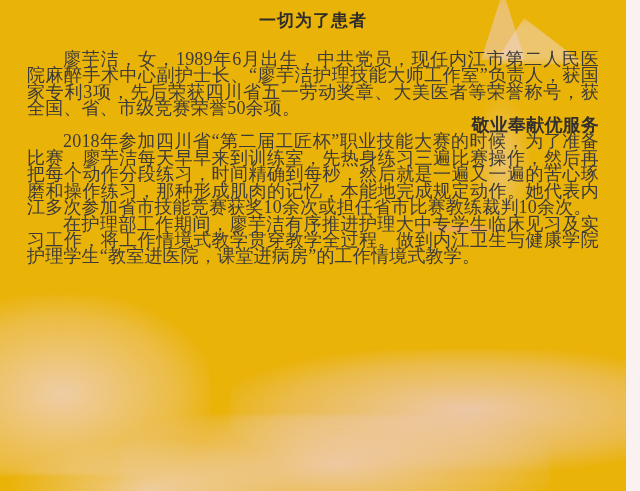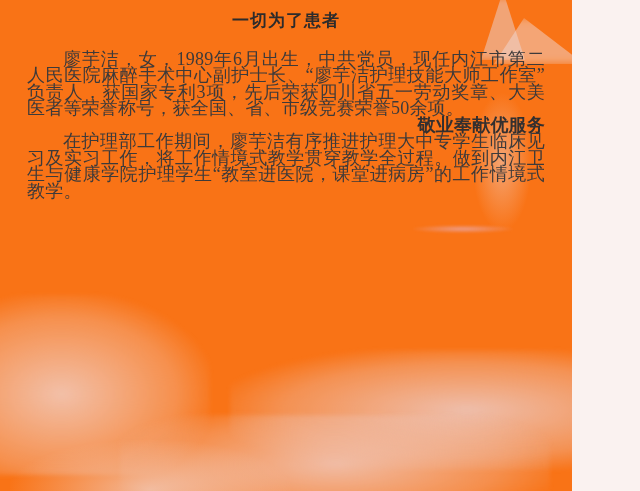--- a/index.html
+++ b/index.html
@@ -2,24 +2,24 @@
 <html lang="zh"><head>
 <meta charset="utf-8">
 <style>
   html, body {
     margin: 0;
     padding: 0;
     background: #faf2f0;
   }
   .page {
     position: relative;
-    width: 572px;
+    width: 626px;
     height: 491px;
     overflow: hidden;
-    background: #f97316;
+    background: #eab308;
     font-family: "Liberation Serif", "DejaVu Serif", serif;
   }
   
   .wc { position: absolute; pointer-events: none; }
   .wc-peak-main {
     left: 448px; top: -2px; width: 110px; height: 62px;
     background: #ecccc6; opacity: .55;
     clip-path: polygon(30% 100%, 48% 0, 52% 0, 70% 100%);
     filter: blur(3px);
   }
@@ -100,17 +100,18 @@
   <div class="wc wc-left-blob"></div>
   <div class="wc wc-bottom-main"></div>
   <div class="wc wc-bottom-mid"></div>
   <div class="wc wc-bottom-left"></div>
 
   <div class="content">
     <h1 class="title">一切为了患者</h1>
 
     <p class="para">廖芋洁，女，1989年6月出生，中共党员，现任内江市第二人民医院麻醉手术中心副护士长、“廖芋洁护理技能大师工作室”负责人，获国家专利3项，先后荣获四川省五一劳动奖章、大美医者等荣誉称号，获全国、省、市级竞赛荣誉50余项。</p>
     <p class="sec-heading">敬业奉献优服务</p>
+    <p class="para">2018年参加四川省“第二届工匠杯”职业技能大赛的时候，为了准备比赛，廖芋洁每天早早来到训练室，先热身练习三遍比赛操作，然后再把每个动作分段练习，时间精确到每秒，然后就是一遍又一遍的苦心琢磨和操作练习，那种形成肌肉的记忆，本能地完成规定动作。她代表内江多次参加省市技能竞赛获奖10余次或担任省市比赛教练裁判10余次。</p>
     <p class="para">在护理部工作期间，廖芋洁有序推进护理大中专学生临床见习及实习工作，将工作情境式教学贯穿教学全过程。做到内江卫生与健康学院护理学生“教室进医院，课堂进病房”的工作情境式教学。</p>
 
   </div>
 
 </div>
 
 </body></html>

